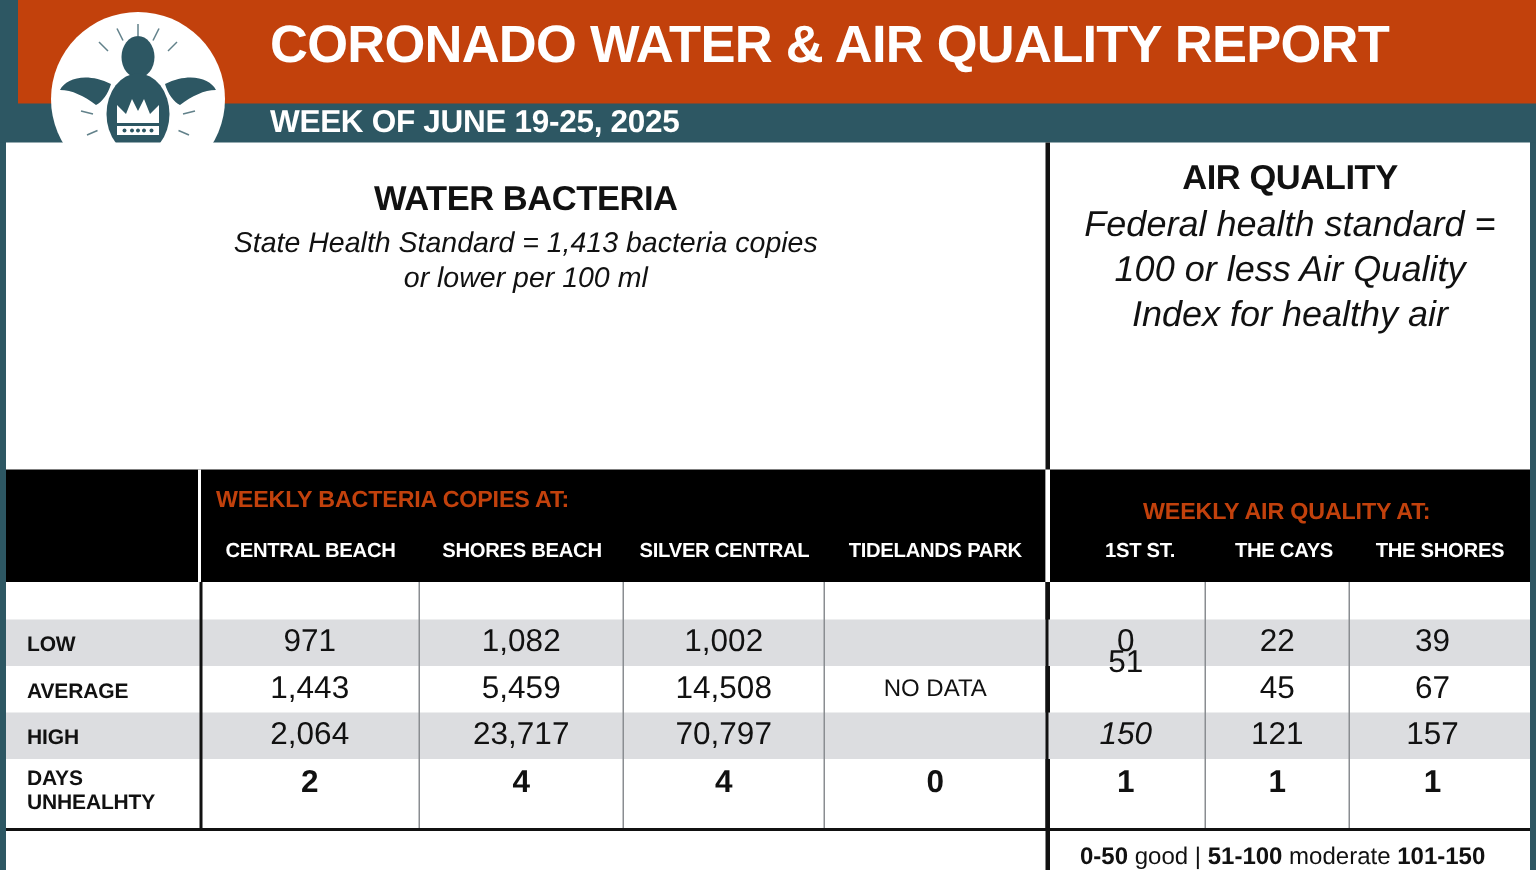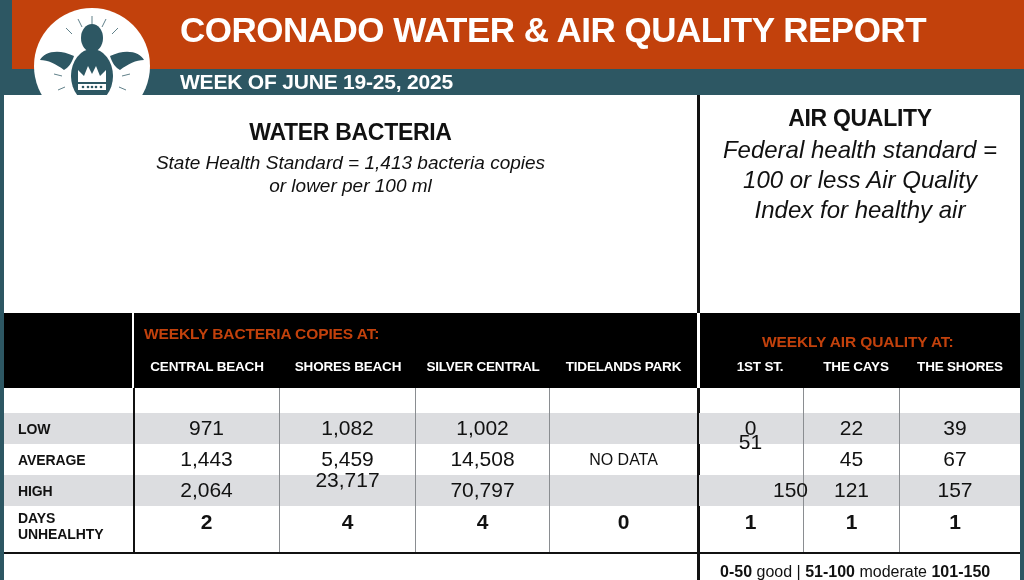--- a/index.html
+++ b/index.html
@@ -284,24 +284,24 @@
 
       <div class="cell" style="left:130px;top:59px;width:145px;">1,443</div>
       <div class="cell" style="left:276px;top:59px;width:135px;">5,459</div>
       <div class="cell" style="left:412px;top:59px;width:133px;">14,508</div>
       <div class="cell small" style="left:546px;top:63px;width:147px;">NO DATA</div>
       <div class="cell" style="left:694px;top:42px;width:105px;">51</div>
       <div class="cell" style="left:800px;top:59px;width:95px;">45</div>
       <div class="cell" style="left:896px;top:59px;width:110px;">67</div>
 
       <div class="cell" style="left:130px;top:90px;width:145px;">2,064</div>
-      <div class="cell" style="left:276px;top:80px;width:135px;">23,717</div>
+      <div class="cell" style="left:276px;top:90px;width:135px;">23,717</div>
       <div class="cell" style="left:412px;top:90px;width:133px;">70,797</div>
       <div class="cell" style="left:546px;top:90px;width:147px;"></div>
-      <div class="cell" style="left:734px;top:90px;width:105px;">150</div>
+      <div class="cell" style="left:694px;top:90px;width:105px;font-style:italic;">150</div>
       <div class="cell" style="left:800px;top:90px;width:95px;">121</div>
       <div class="cell" style="left:896px;top:90px;width:110px;">157</div>
 
       <div class="cell bold" style="left:130px;top:122px;width:145px;">2</div>
       <div class="cell bold" style="left:276px;top:122px;width:135px;">4</div>
       <div class="cell bold" style="left:412px;top:122px;width:133px;">4</div>
       <div class="cell bold" style="left:546px;top:122px;width:147px;">0</div>
       <div class="cell bold" style="left:694px;top:122px;width:105px;">1</div>
       <div class="cell bold" style="left:800px;top:122px;width:95px;">1</div>
       <div class="cell bold" style="left:896px;top:122px;width:110px;">1</div>

